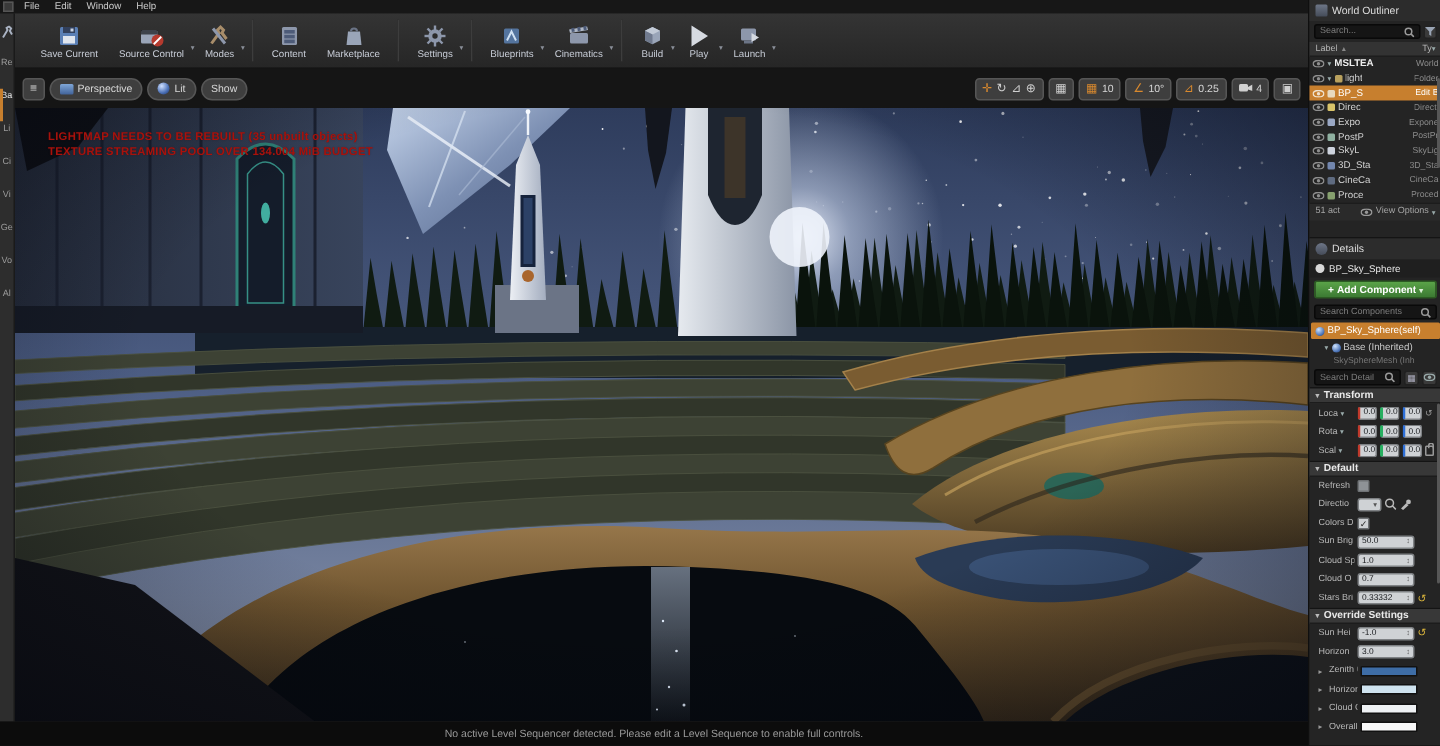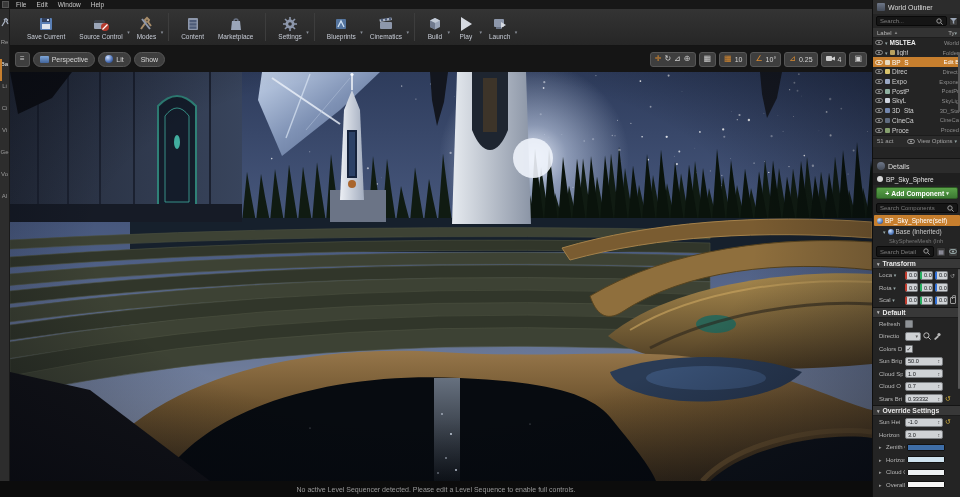--- a/index.html
+++ b/index.html
@@ -621,20 +621,22 @@
             <circle cx="428" cy="401" r="0.7"></circle>
               <circle cx="300" cy="356" r="0.6" opacity="0.5"></circle>
             <circle cx="520" cy="352" r="0.6" opacity="0.5"></circle>
           </g>
           <path d="M0 300 L80 318 L200 409 L0 409 Z" fill="#121318"></path>
         </g>
       </svg>
     </div>
     <div id="vignette"></div>
     <div id="warning">
+      <div>LIGHTMAP NEEDS TO BE REBUILT (35 unbuilt objects)</div>
+      <div>TEXTURE STREAMING POOL OVER 134.004 MiB BUDGET</div>
     </div>
   </div>
 
   <div id="statusbar">
     <span>No active Level Sequencer detected. Please edit a Level Sequence to enable full controls.</span>
   </div>
 
   <div id="rightpanel">
 
     <div id="outliner">

